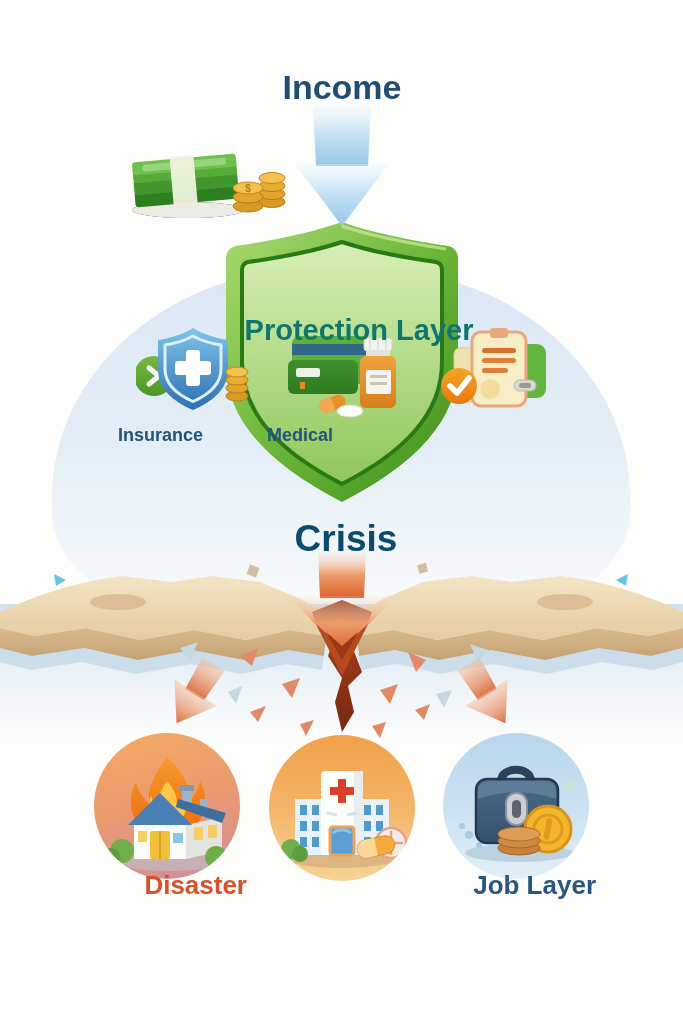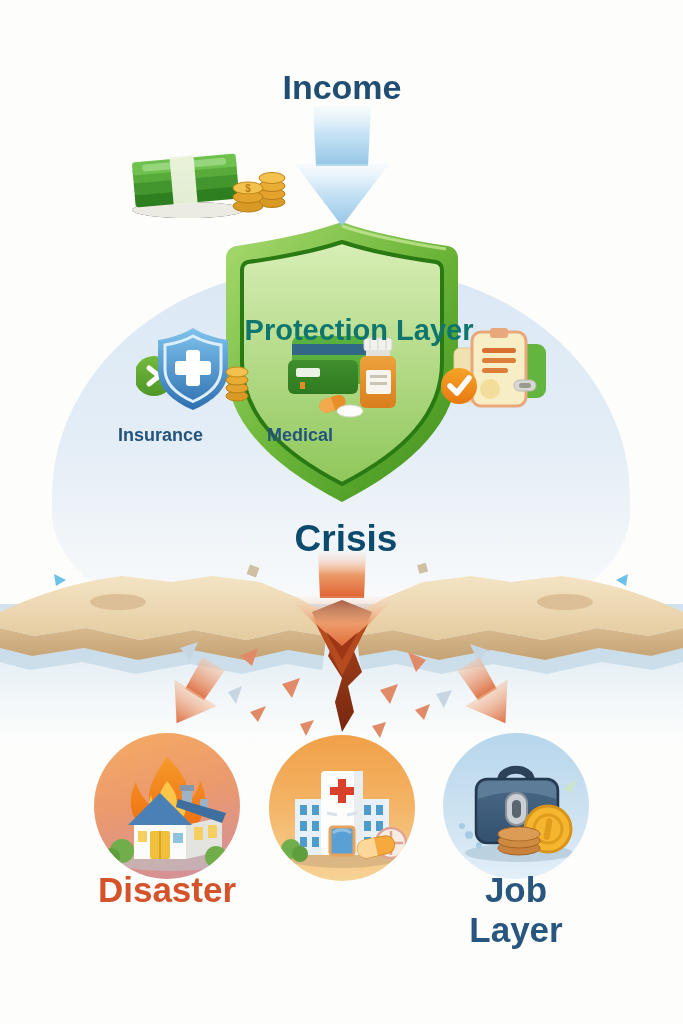--- a/index.html
+++ b/index.html
@@ -29,21 +29,21 @@
   #label-emergency{left:418px;top:420px;width:174px;}
   #crisis-title{left:246px;top:518px;width:200px;font-size:37px;color:#0c4a6e;z-index:5;}
   #ground{left:0;top:552px;width:683px;height:200px;z-index:2;pointer-events:none;}
   .diag-arrow{width:70px;height:86px;z-index:3;}
   #diag-left{left:158px;top:654px;transform:rotate(32deg);}
   #diag-right{left:454px;top:654px;transform:rotate(-32deg);}
   .outcome-circle{width:146px;height:146px;border-radius:50%;overflow:hidden;z-index:4;}
   #circle-disaster{left:94px;top:733px;background:linear-gradient(165deg,#f4a964 5%,#eb9a6d 45%,#d2909a 95%);}
   #circle-medical{left:269px;top:735px;background:linear-gradient(180deg,#f1a148 0%,#f3b264 45%,#f7d396 100%);}
   #circle-jobloss{left:443px;top:733px;background:linear-gradient(180deg,#b7d6ec 0%,#cde2f1 55%,#e2eff8 100%);}
-  .outcome-label{font-size:35px;font-weight:bold;text-align:center;width:160px;z-index:4;}
+  .outcome-label{font-size:26px;font-weight:bold;text-align:right;width:160px;z-index:4;}
   #label-disaster{left:87px;top:870px;}
   #label-medical{left:262px;top:870px;}
   #label-jobloss{left:436px;top:870px;}
 </style>
 </head>
 <body>
 
 <div class="canvas">
 
   <div class="abs title" id="income-title">Income</div>

